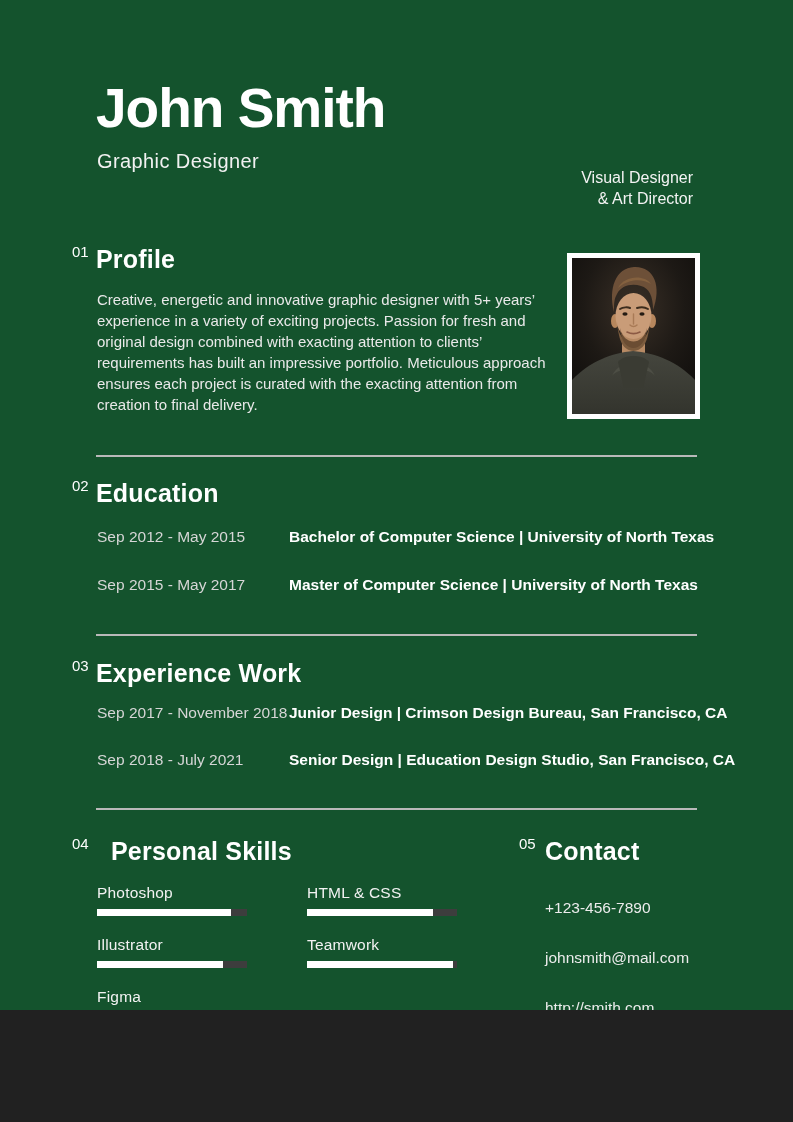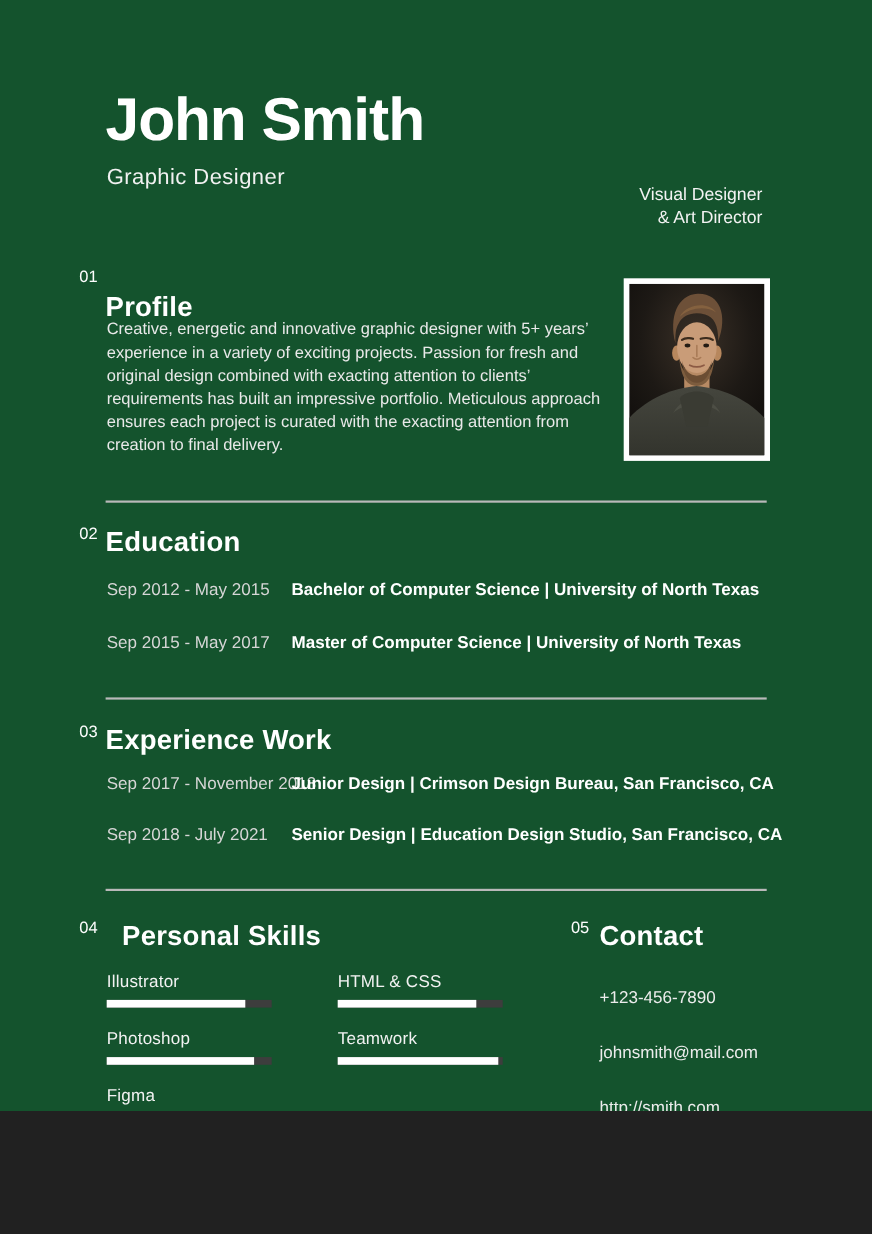--- a/index.html
+++ b/index.html
@@ -51,21 +51,21 @@
   .divider {
     position: absolute; left: 96px; width: 601px; height: 2px;
     background: #b9b9b9;
   }
   .divider-1 { top: 455px; }
   .divider-2 { top: 634px; }
   .divider-3 { top: 808px; }
   
   .t-row {
     position: absolute; left: 97px; display: flex; align-items: baseline;
-    font-size: 15.5px; line-height: 18px; white-space: nowrap;
+    font-size: 15.5px; line-height: 18px; white-space: nowrap; gap: 24px;
   }
   .t-date { width: 168px; flex: 0 0 168px; color: #d6d6d6; font-weight: 400; }
   .t-detail { color: #ffffff; font-weight: 700; }
   .edu-row-1 { top: 528px; }
   .edu-row-2 { top: 576px; }
   .exp-row-1 { top: 704px; }
   .exp-row-2 { top: 751px; }
   
   .skill-col { position: absolute; top: 884px; width: 150px; }
   .skill-col-1 { left: 97px; }
@@ -94,21 +94,21 @@
 <div class="page">
 
   <div class="name">John Smith</div>
   <div class="job-title">Graphic Designer</div>
   <div class="tagline">
     <div>Visual Designer</div>
     <div>&amp; Art Director</div>
   </div>
 
   <span class="sec-num" style="left:72px; top:243px;">01</span>
-  <h2 class="sec-title" style="left:96px; top:245px;margin-top:20px;">Profile</h2>
+  <h2 class="sec-title" style="left:96px; top:245px;">Profile</h2>
   <p class="profile-text">Creative, energetic and innovative graphic designer with 5+ years’ experience in a variety of exciting projects. Passion for fresh and original design combined with exacting attention to clients’ requirements has built an impressive portfolio. Meticulous approach ensures each project is curated with the exacting attention from creation to final delivery.</p>
 
   <div class="photo-frame">
     <svg viewBox="0 0 123 156" xmlns="http://www.w3.org/2000/svg">
       <defs>
         <radialGradient id="bgGrad" cx="50%" cy="32%" r="75%">
           <stop offset="0%" stop-color="#3a3027"></stop>
           <stop offset="55%" stop-color="#1d1915"></stop>
           <stop offset="100%" stop-color="#0f0d0b"></stop>
         </radialGradient>
@@ -174,29 +174,29 @@
     <span class="t-detail">Senior Design | Education Design Studio, San Francisco, CA</span>
   </div>
 
   <div class="divider divider-3"></div>
 
   <span class="sec-num" style="left:72px; top:835px;">04</span>
   <h2 class="sec-title" style="left:111px; top:837px;">Personal Skills</h2>
 
   <div class="skill-col skill-col-1">
     <div class="skill-item">
+      <div class="skill-label">Photoshop</div>
+      <div class="skill-track">
+          <div class="skill-fill" style="width: 89%;"></div>
+        </div>
+    </div>
+    <div class="skill-item">
       <div class="skill-label">Illustrator</div>
       <div class="skill-track">
           <div class="skill-fill" style="width: 84%;"></div>
-        </div>
-    </div>
-    <div class="skill-item">
-      <div class="skill-label">Photoshop</div>
-      <div class="skill-track">
-          <div class="skill-fill" style="width: 89%;"></div>
         </div>
     </div>
     <div class="skill-item">
       <div class="skill-label">Figma</div>
       <div class="skill-track">
           <div class="skill-fill" style="width: 94%;"></div>
         </div>
     </div>
   </div>
 

